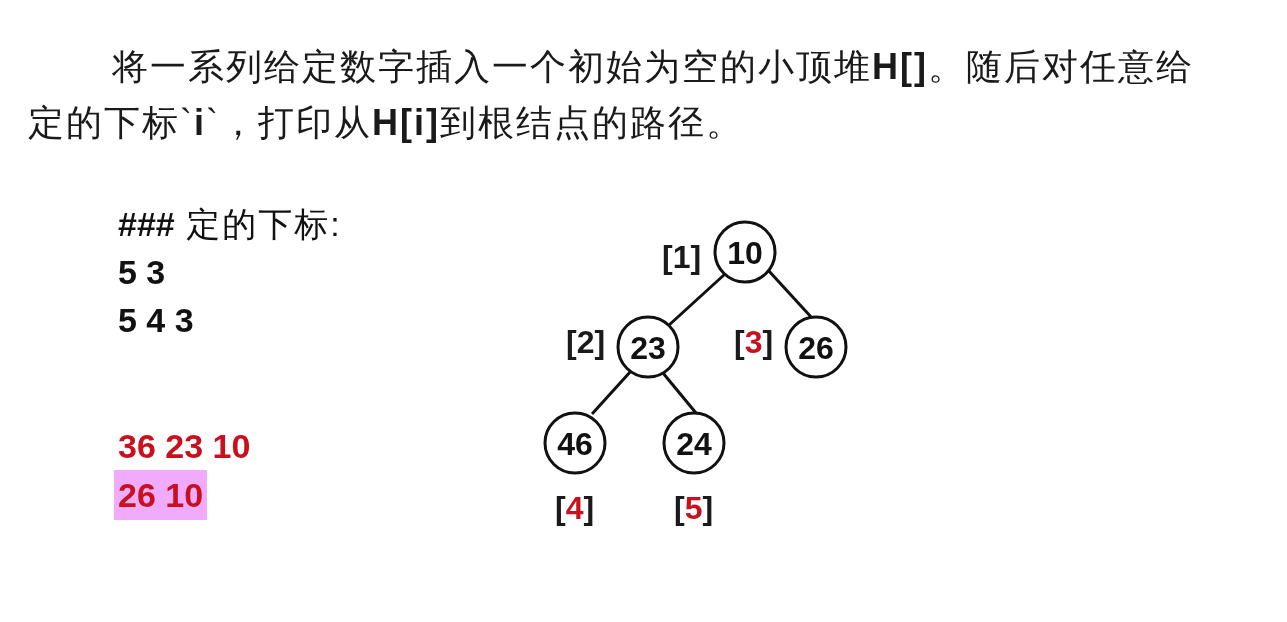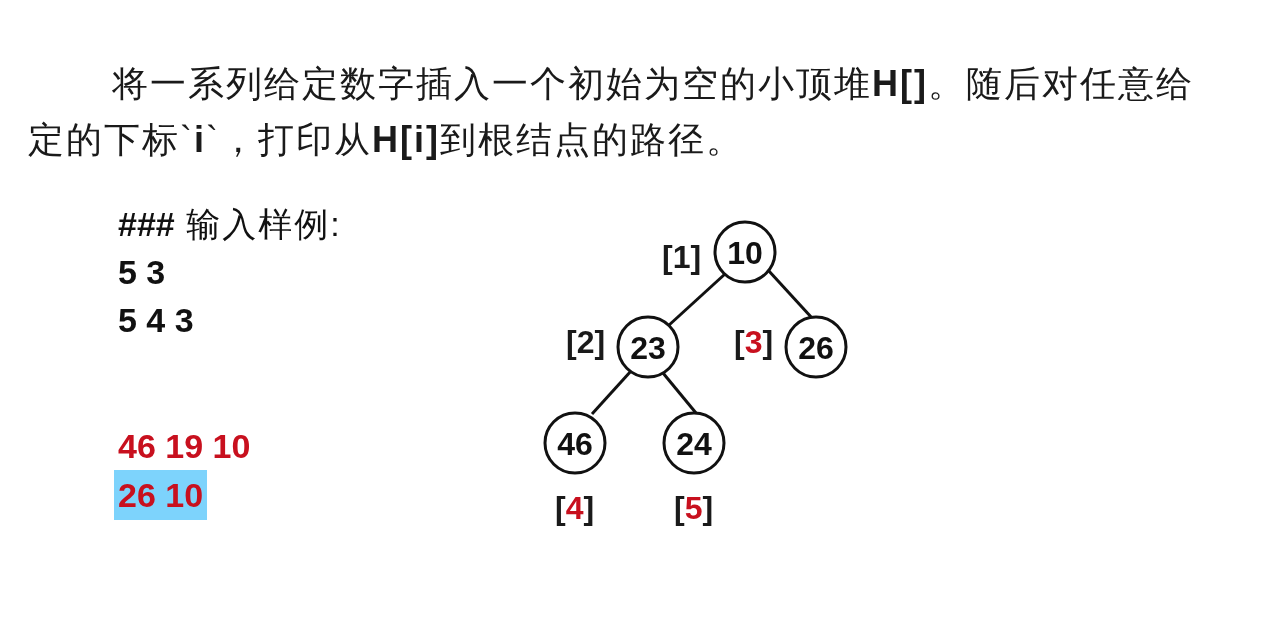--- a/index.html
+++ b/index.html
@@ -1,48 +1,48 @@
 <!DOCTYPE html>
 <html><head>
 <meta charset="utf-8">
 <style>
   html, body { margin: 0; padding: 0; background: #ffffff; }
   body { width: 1287px; height: 622px; position: relative; overflow: hidden;
          font-family: "Liberation Sans", "DejaVu Sans", sans-serif; color: #111; }
-  .problem { position: absolute; left: 28px; top: 56px; width: 1240px;
+  .problem { position: absolute; left: 28px; top: 39px; width: 1240px;
              font-size: 36px; line-height: 56px; letter-spacing: 2px; color: #1a1a1a; }
   .problem .indent { display: inline-block; width: 84px; }
   .problem b { font-weight: bold; }
   .sample { position: absolute; left: 118px; font-size: 34px; font-weight: bold; line-height: 48px; }
   .sample .line { white-space: pre; height: 48px; }
   .sample .heading .hash { font-weight: bold; }
   .sample .heading .cn { font-weight: normal; letter-spacing: 2px; }
   .input-block { top: 200px; }
   .output-block { top: 422px; }
   .red { color: #c8101e; }
-  .hl { background: #7dd3fc; display: inline-block; padding: 0 4px 0 4px; margin-left: -4px; height: 50px; line-height: 50px; }
+  .hl { background: #f0abfc; display: inline-block; padding: 0 4px 0 4px; margin-left: -4px; height: 50px; line-height: 50px; }
   svg.tree { position: absolute; left: 0; top: 0; }
   svg text { font-family: "Liberation Sans", "DejaVu Sans", sans-serif; font-weight: bold; }
 </style>
 </head>
 <body>
 
 <div class="problem">
   <div><span class="indent"></span><span>将一系列给定数字插入一个初始为空的小顶堆</span><b>H[]</b><span>。随后对任意给</span></div>
   <div><span>定的下标`</span><b>i</b><span>`，打印从</span><b>H[i]</b><span>到根结点的路径。</span></div>
 </div>
 
 <div class="sample input-block">
-  <div class="line heading"><span class="hash">###</span><span class="cn"> 输入样例:</span></div>
+  <div class="line heading"><span class="hash">###</span><span class="cn"> 定的下标:</span></div>
   <div class="line">5 3</div>
   <div class="line">5 4 3</div>
 </div>
 
 <div class="sample output-block">
-  <div class="line red">46 19 10</div>
+  <div class="line red">36 23 10</div>
   <div class="line red"><span class="hl">26 10</span></div>
 </div>
 
 <svg class="tree" width="1287" height="622">
 
   <g stroke="#111" stroke-width="3">
     <line x1="725" y1="274" x2="668" y2="326"></line>
     <line x1="768" y1="270" x2="812" y2="318"></line>
     <line x1="631" y1="371" x2="592" y2="414"></line>
     <line x1="663" y1="373" x2="696" y2="413"></line>

